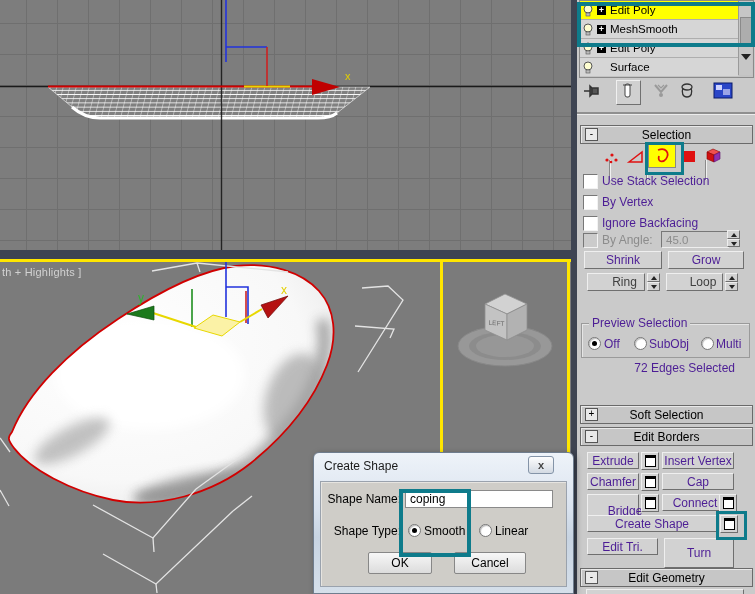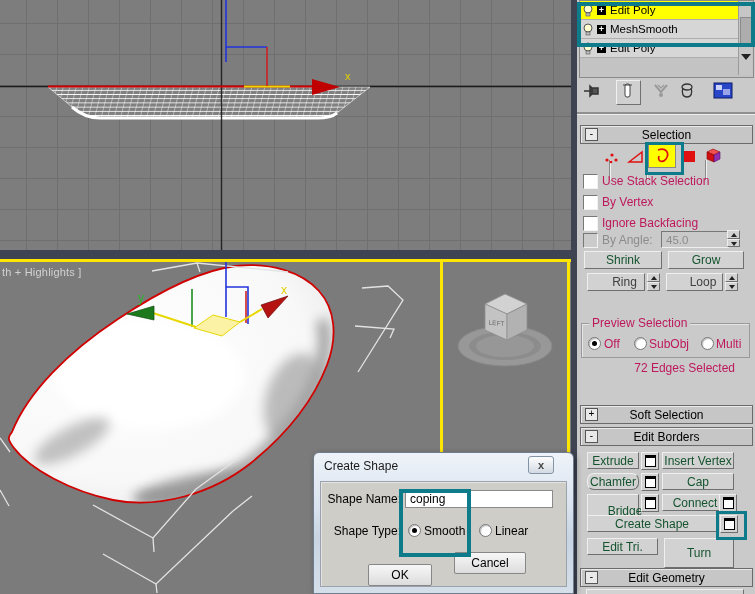--- a/index.html
+++ b/index.html
@@ -11,27 +11,27 @@
     background-size:31px 31px;background-position:-5px -8px;}
   #vp-divider{left:0;top:250px;width:577px;height:9px;background:#3e4452;}
   #vp-right-border{left:571px;top:0;width:6px;height:594px;background:#3e4452;}
   #vp-bottom{left:0;top:259px;width:571px;height:335px;background:#7b7b7b;}
   .vp-label{color:#d2d2d2;font-size:11px;letter-spacing:.2px;}
   
   #panel{left:577px;top:0;width:178px;height:594px;background:#cacaca;}
   .stackrow{position:absolute;left:0;width:158px;height:18px;display:flex;align-items:center;background:#d6d6d6;border-bottom:1px solid #aeaeae;font-size:11.5px;color:#000;}
   .stackrow.sel{background:#ffff00;}
   .plusbox{display:inline-block;width:9px;height:9px;background:#000;color:#fff;font-size:9px;line-height:9px;text-align:center;margin:0 4px 0 3px;font-weight:bold;}
-  .btn{position:absolute;background:#d2d2d2;border-top:1px solid #efefef;border-left:1px solid #efefef;border-bottom:1px solid #6f6f6f;border-right:1px solid #6f6f6f;font-size:12px;color:#14532d;display:flex;align-items:center;justify-content:center;font-family:"Liberation Sans",sans-serif;padding:0;}
+  .btn{position:absolute;background:#d2d2d2;border-top:1px solid #efefef;border-left:1px solid #efefef;border-bottom:1px solid #6f6f6f;border-right:1px solid #6f6f6f;font-size:12px;color:#4c1d95;display:flex;align-items:center;justify-content:center;font-family:"Liberation Sans",sans-serif;padding:0;}
   .btn.dis{color:#404040;padding-left:17px;}
   .rollhead{position:absolute;left:3px;width:171px;height:17px;background:#c6c6c6;border:1px solid #6a6a6a;box-shadow:inset 1px 1px 0 #e9e9e9;display:flex;align-items:center;justify-content:center;font-size:12px;color:#000;}
   .rollbox{position:absolute;left:4px;top:2px;width:11px;height:11px;background:#e9e9e9;border:1px solid #555;font-size:10px;line-height:10px;text-align:center;color:#000;}
   .cb{position:absolute;width:13px;height:13px;background:#fff;border-top:1px solid #777;border-left:1px solid #777;border-bottom:1px solid #f2f2f2;border-right:1px solid #f2f2f2;}
   .cb.dis{background:#cbcbcb;}
-  .lbl{position:absolute;font-size:12px;color:#be185d;white-space:nowrap;}
+  .lbl{position:absolute;font-size:12px;color:#4c1d95;white-space:nowrap;}
   .lbl.dis{color:#8c8c8c;}
   .radio{position:absolute;width:11px;height:11px;border-radius:50%;background:#fff;border:1px solid #777;box-shadow:inset 1px 1px 1px #bbb;}
   .radio .dot{position:absolute;left:3px;top:3px;width:5px;height:5px;border-radius:50%;background:#000;}
   .spin{position:absolute;width:13px;height:17px;display:flex;flex-direction:column;}
   .spin div{flex:1;background:#d2d2d2;border-top:1px solid #eee;border-left:1px solid #eee;border-bottom:1px solid #6f6f6f;border-right:1px solid #6f6f6f;position:relative;}
   .spin div::after{content:"";position:absolute;left:3px;}
   .spin .up::after{top:2px;border-left:3px solid transparent;border-right:3px solid transparent;border-bottom:4px solid #222;}
   .spin .dn::after{top:2px;border-left:3px solid transparent;border-right:3px solid transparent;border-top:4px solid #222;}
   .field{position:absolute;background:#c9c9c9;border-top:1px solid #777;border-left:1px solid #777;border-bottom:1px solid #eee;border-right:1px solid #eee;font-size:11.5px;color:#8c8c8c;display:flex;align-items:center;padding-left:4px;}
   .groupbox{position:absolute;border:1px solid #9a9a9a;box-shadow:inset 1px 1px 0 #e5e5e5;}
@@ -185,20 +185,28 @@
         <span>MeshSmooth</span>
       </div>
       <div class="stackrow" style="top:38px;">
         <svg width="12" height="13" style="margin-left:2px;">
             <circle cx="6" cy="5" r="4" fill="#fdfdd0" stroke="#555"></circle>
             <rect x="4" y="9" width="4" height="3" fill="#bbb" stroke="#555" stroke-width="0.6"></rect>
           </svg>
         <span class="plusbox">+</span>
         <span>Edit Poly</span>
       </div>
+      <div class="stackrow" style="top:57px;border-bottom:none;">
+        <svg width="12" height="13" style="margin-left:2px;">
+            <circle cx="6" cy="5" r="4" fill="#fdfdd0" stroke="#555"></circle>
+            <rect x="4" y="9" width="4" height="3" fill="#bbb" stroke="#555" stroke-width="0.6"></rect>
+          </svg>
+        <span style="width:16px;display:inline-block;"></span>
+        <span>Surface</span>
+      </div>
 
       <div class="abs" style="left:158px;top:0;width:13px;height:74px;background:#c6c6c6;border-left:1px solid #9a9a9a;">
         <div class="abs" style="left:1px;top:16px;width:11px;height:26px;background:#adadad;border:1px solid #8a8a8a;"></div>
         <div class="abs" style="left:2px;top:53px;width:0;height:0;border-left:5px solid transparent;border-right:5px solid transparent;border-top:6px solid #222;"></div>
       </div>
     </div>
 
     <div class="abs" style="left:0;top:78px;width:178px;height:30px;">
       <svg class="abs" style="left:6px;top:4px;" width="20" height="18">
           <path d="M1 9 H7 M7 4 V14 L9 12 V6 Z M9 6 L15 6 L15 12 L9 12" stroke="#333" stroke-width="1.5" fill="#555"></path>
@@ -312,21 +320,21 @@
       <div class="rollbox">-</div>
       <span>Edit Borders</span>
     </div>
 
     <button class="btn" style="left:10px;top:452px;width:52px;height:17px;">Extrude</button>
     <div class="settings-btn" style="left:64px;top:452px;">
         <div class="winicon"></div>
       </div>
     <button class="btn" style="left:85px;top:452px;width:72px;height:17px;">Insert Vertex</button>
 
-    <button class="btn" style="left:10px;top:473px;width:52px;height:17px;border-radius:7px;">Chamfer</button>
+    <button class="btn" style="left:10px;top:473px;width:52px;height:17px;">Chamfer</button>
     <div class="settings-btn" style="left:64px;top:473px;">
         <div class="winicon"></div>
       </div>
     <button class="btn" style="left:85px;top:473px;width:72px;height:17px;">Cap</button>
 
     <button class="btn" style="left:10px;top:494px;width:52px;height:34px;padding-left:24px;">Bridge</button>
     <div class="settings-btn" style="left:64px;top:494px;">
         <div class="winicon"></div>
       </div>
     <button class="btn" style="left:85px;top:494px;width:66px;height:17px;">Connect</button>
@@ -356,21 +364,21 @@
     <div id="dlg-client">
       <div class="dlg-lbl" style="left:6px;top:10px;width:74px;text-align:right;">Shape Name:</div>
       <input id="dlg-input" value="coping" style="">
       <div class="dlg-lbl" style="left:6px;top:42px;width:74px;text-align:right;">Shape Type:</div>
       <div class="radio" style="left:87px;top:42px;">
           <div class="dot"></div>
         </div>
       <div class="dlg-lbl" style="left:103px;top:42px;">Smooth</div>
       <div class="radio" style="left:158px;top:42px;"></div>
       <div class="dlg-lbl" style="left:174px;top:42px;">Linear</div>
-      <div class="dlg-btn" style="left:47px;top:70px;margin-top:12px;">OK</div>
+      <div class="dlg-btn" style="left:47px;top:70px;">OK</div>
       <div class="dlg-btn" style="left:133px;top:70px;width:70px;">Cancel</div>
     </div>
   </div>
 
   <div class="teal" style="left:577px;top:2px;width:170px;height:37px;"></div>
   <div class="teal thin" style="left:645px;top:142px;width:33px;height:27px;"></div>
   <div class="teal" style="left:399px;top:489px;width:64px;height:60px;"></div>
   <div class="teal thin" style="left:716px;top:511px;width:25px;height:23px;"></div>
 
 </div>

